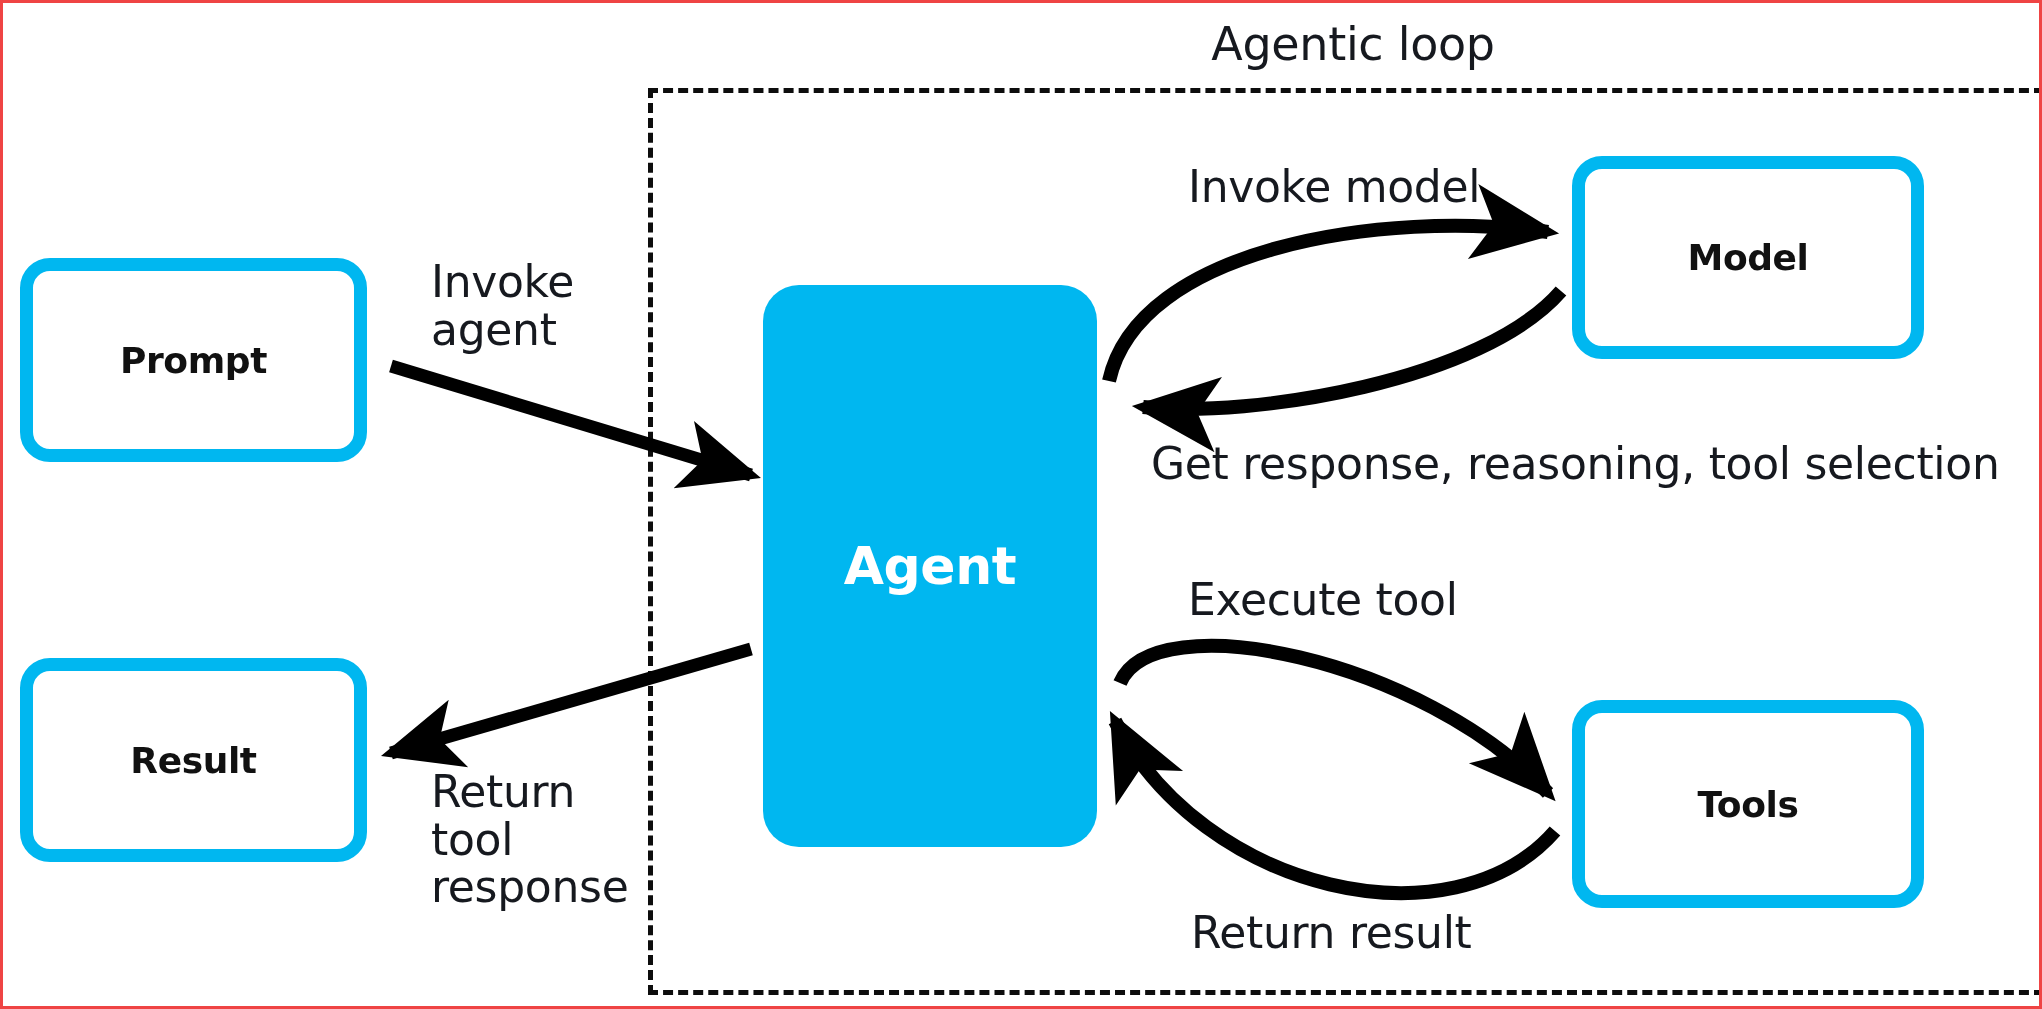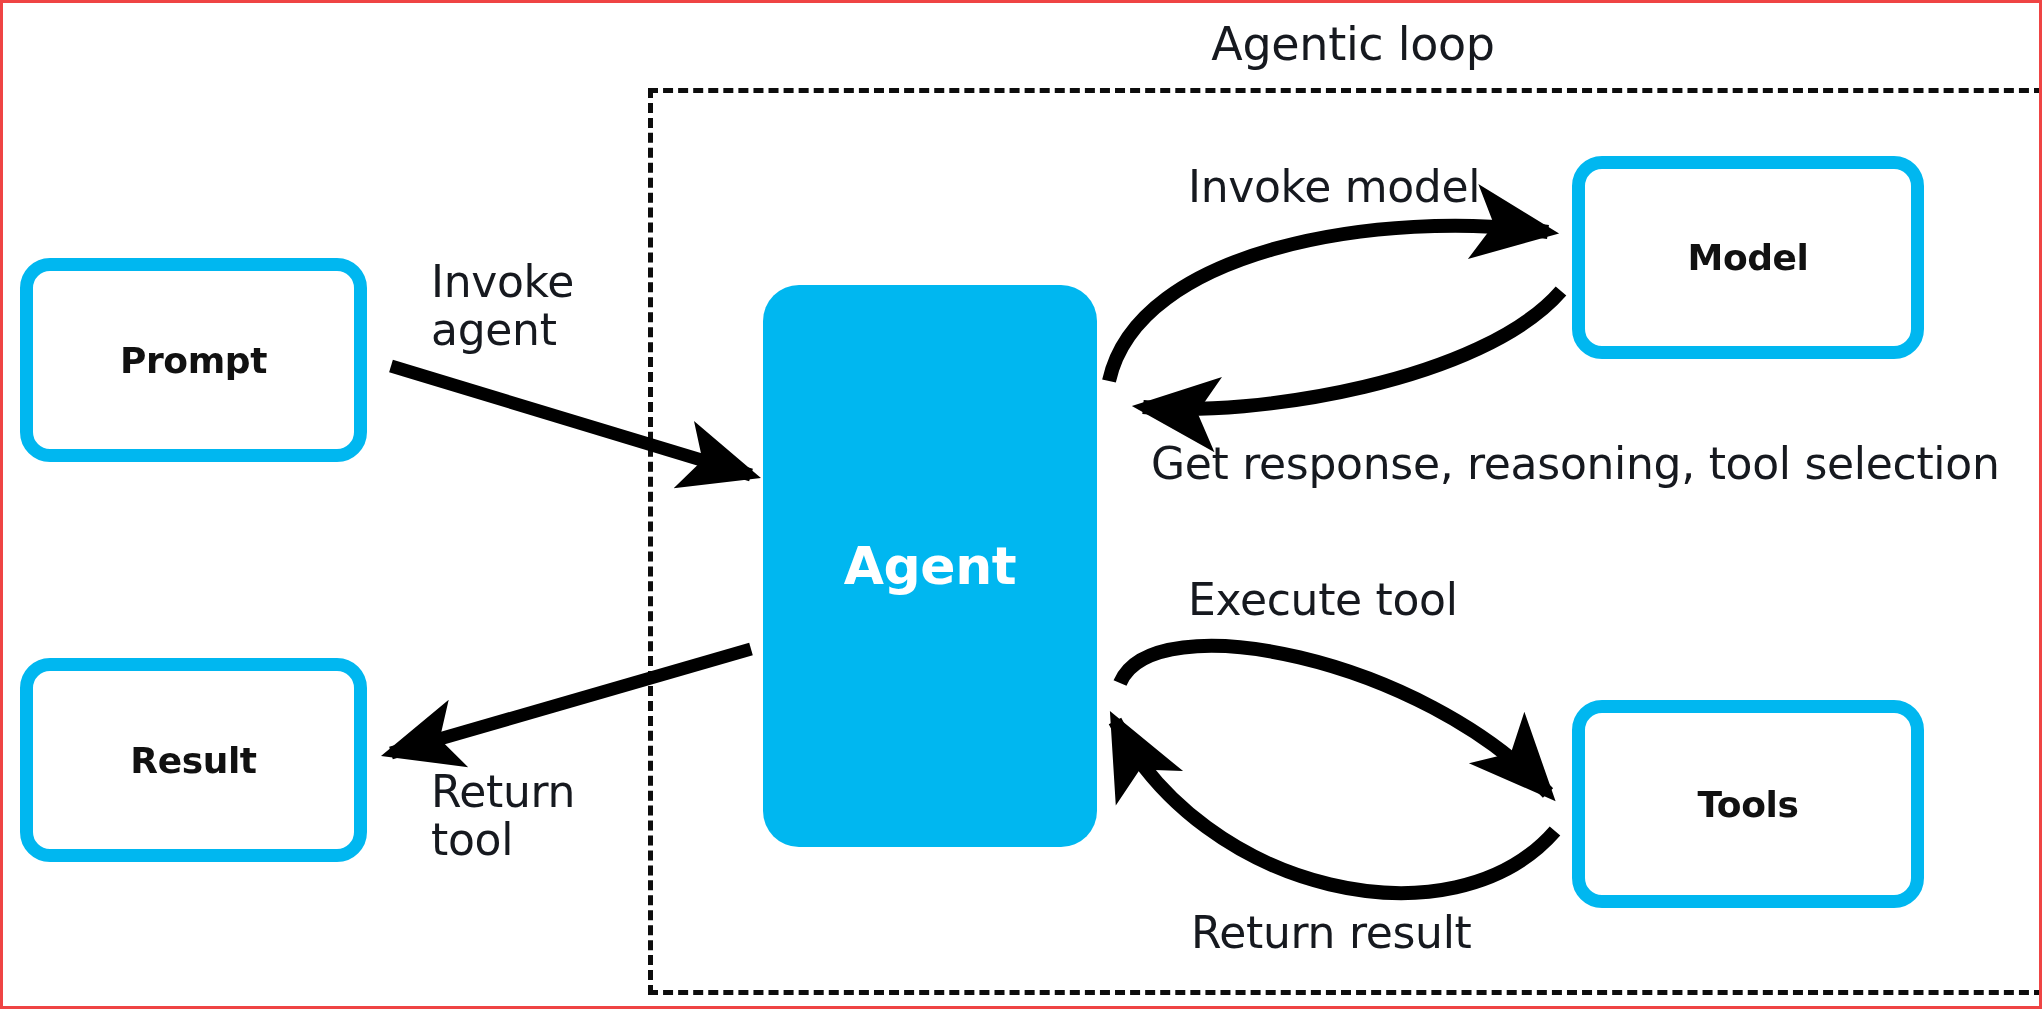--- a/index.html
+++ b/index.html
@@ -138,20 +138,21 @@
   </div>
 
   <div class="edge-label" id="lbl-invoke-agent">
     <div>Invoke</div>
     <div>agent</div>
   </div>
 
   <div class="edge-label" id="lbl-return-final">
     <div>Return</div>
     <div>tool</div>
+    <div>response</div>
   </div>
 
   <div class="edge-label" id="lbl-invoke-model">Invoke model</div>
   <div class="edge-label" id="lbl-get-response">Get response, reasoning, tool selection</div>
   <div class="edge-label" id="lbl-execute-tool">Execute tool</div>
   <div class="edge-label" id="lbl-return-result">Return result</div>
 
   <svg id="arrows" viewBox="0 0 2042 1009">
     <defs>
       <marker id="ah" markerWidth="7" markerHeight="7" refX="5.4" refY="3" orient="auto" markerUnits="strokeWidth">

